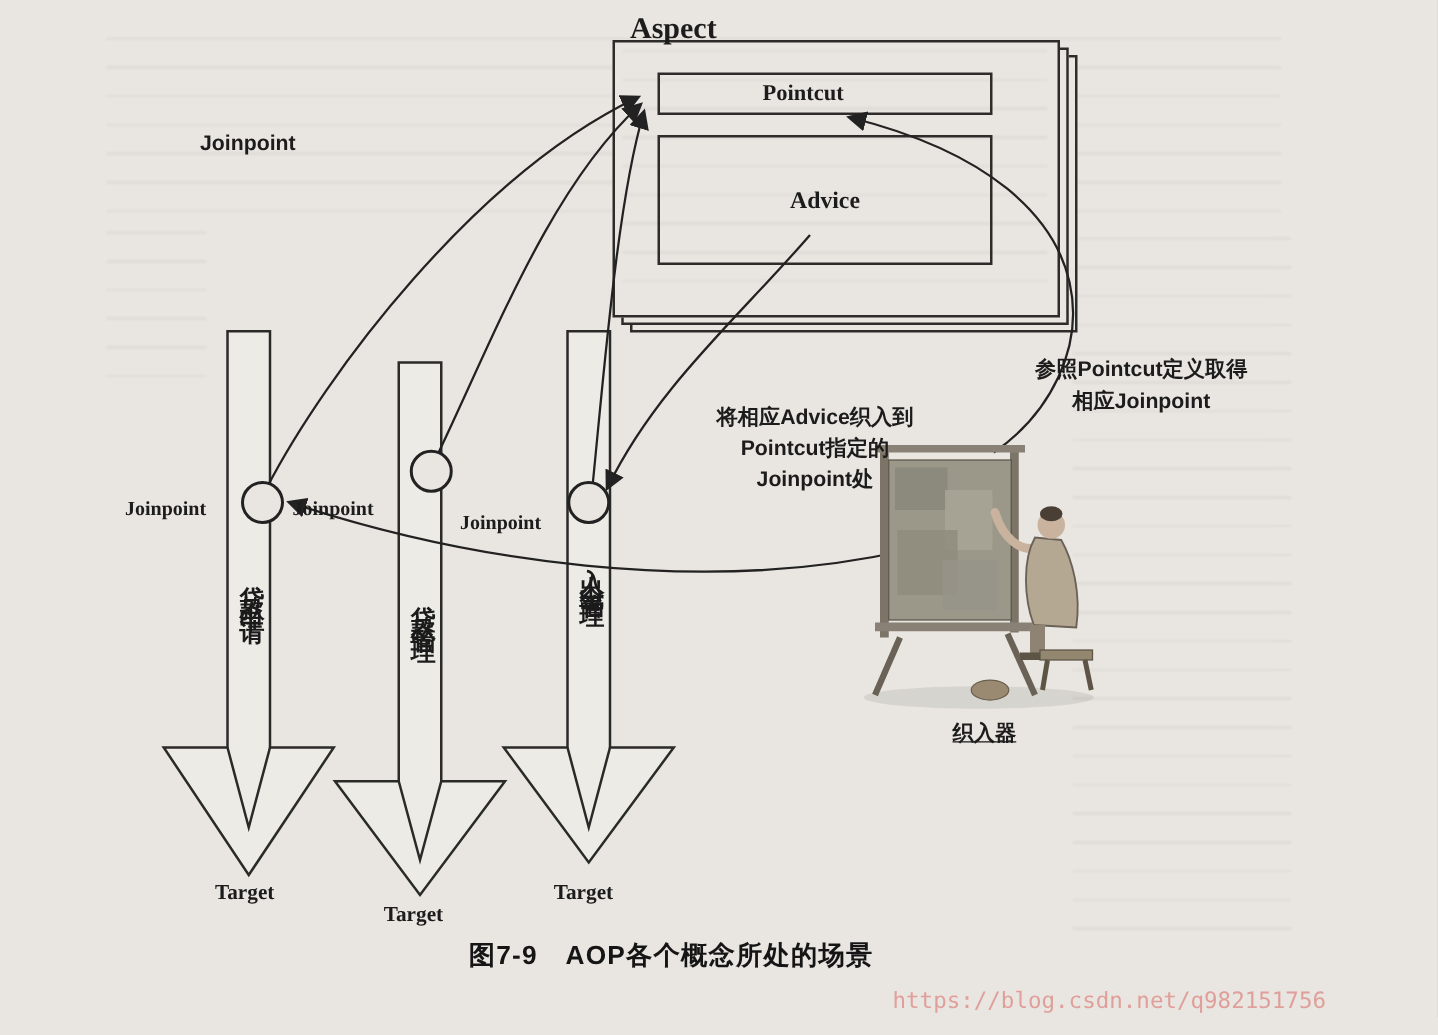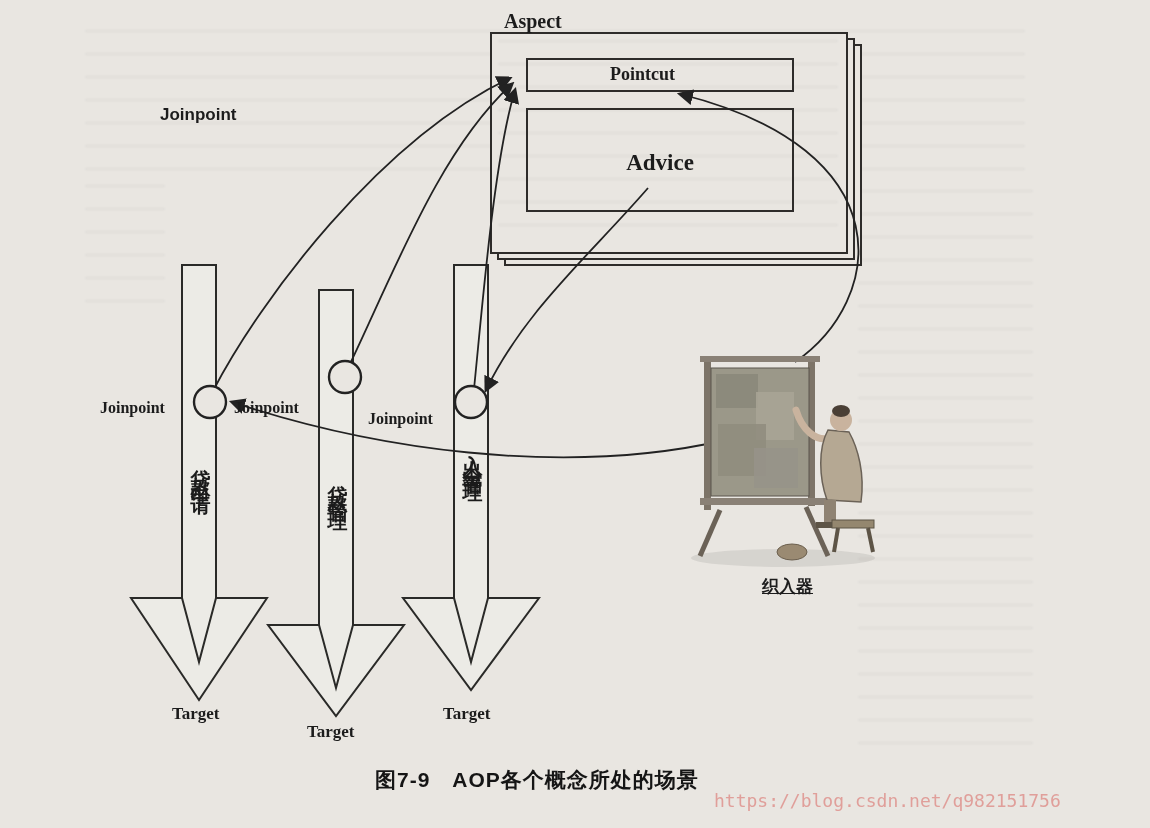--- a/index.html
+++ b/index.html
@@ -85,40 +85,49 @@
       <ellipse cx="153" cy="59" rx="9" ry="6" fill="#4a3f35"></ellipse>
       <rect x="136" y="148" width="12" height="24" fill="#8f8373"></rect>
       <rect x="128" y="170" width="18" height="6" fill="#5d5446"></rect>
       <rect x="144" y="168" width="42" height="8" fill="#94876f" stroke="#5d5446"></rect>
       <path d="M150 176 L146 200" stroke="#5d5446" stroke-width="4"></path>
       <path d="M180 176 L185 200" stroke="#5d5446" stroke-width="4"></path>
       <ellipse cx="104" cy="200" rx="15" ry="8" fill="#9a8a72" stroke="#6b5f4e"></ellipse>
     </g>
   </svg>
 
-  <div class="abs serif" style="left:504px;top:10px;font-size:20px;">Aspect</div>
+  <div class="abs serif" style="left:504px;top:10px;font-size:24px;">Aspect</div>
   <div class="abs serif center" style="left:526px;top:64px;width:233px;font-size:18px;">Pointcut</div>
-  <div class="abs serif center" style="left:526px;top:150px;width:268px;font-size:23px;font-family:Liberation Serif, serif;">Advice</div>
+  <div class="abs serif center" style="left:526px;top:150px;width:268px;font-size:19px;font-family:Liberation Serif, serif;">Advice</div>
 
   <div class="abs cn" style="left:160px;top:102px;width:245px;">
     <span style="display:block;">Joinpoint</span>
   </div>
 
+  <div class="abs cn center" style="left:790px;top:283px;width:246px;">
+    <span style="display:block;">参照Pointcut定义取得</span>
+    <span style="display:block;">相应Joinpoint</span>
+  </div>
 
+  <div class="abs cn center" style="left:543px;top:321px;width:218px;">
+    <span style="display:block;">将相应Advice织入到</span>
+    <span style="display:block;">Pointcut指定的</span>
+    <span style="display:block;">Joinpoint处</span>
+  </div>
 
   <div class="abs cn" style="left:762px;top:574px;text-decoration:underline;">织入器</div>
 
   <div class="abs serif" style="left:100px;top:399px;font-size:16px;">Joinpoint</div>
   <div class="abs serif" style="left:234px;top:399px;font-size:16px;">Joinpoint</div>
   <div class="abs serif" style="left:368px;top:410px;font-size:16px;">Joinpoint</div>
 
   <div class="abs vlabel" style="left:188px;top:452px;">贷款申请</div>
   <div class="abs vlabel" style="left:325px;top:468px;">贷款管理</div>
   <div class="abs vlabel" style="left:460px;top:438px;letter-spacing:7px;">入出金管理</div>
 
   <div class="abs serif" style="left:172px;top:704px;font-size:17px;">Target</div>
   <div class="abs serif" style="left:307px;top:722px;font-size:17px;">Target</div>
   <div class="abs serif" style="left:443px;top:704px;font-size:17px;">Target</div>
 
-  <div class="abs caption" style="left:375px;top:766px;">图7-9　AOP各个概念所处的场景</div>
+  <div class="abs caption" style="left:375px;top:750px;">图7-9　AOP各个概念所处的场景</div>
   <div class="abs watermark" style="left:714px;top:790px;">https://blog.csdn.net/q982151756</div>
 
 </div>
 
 </body></html>

